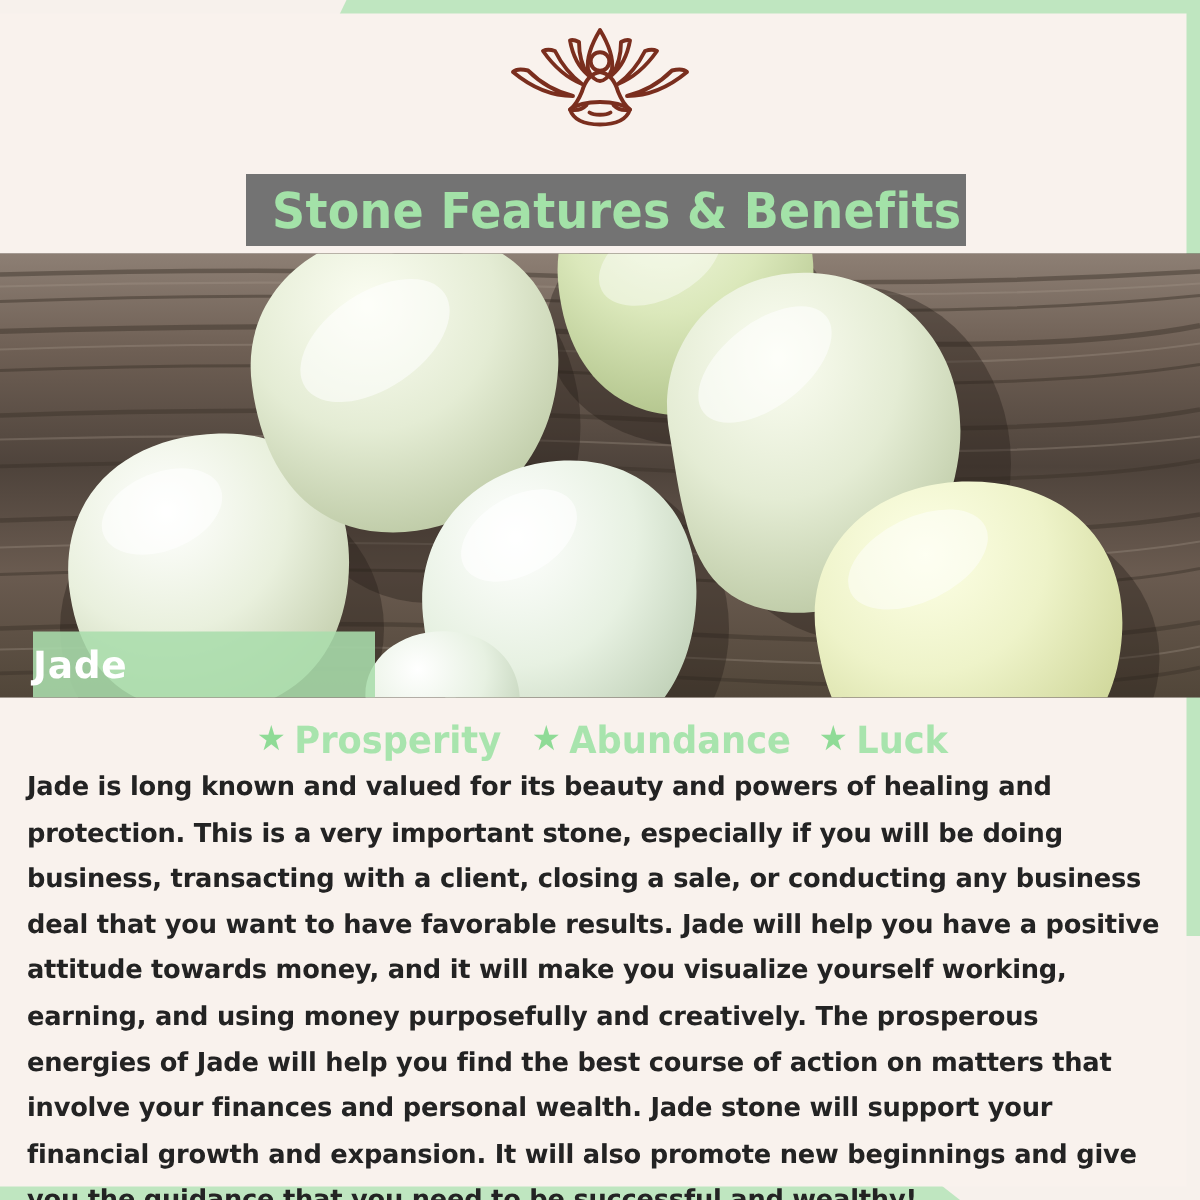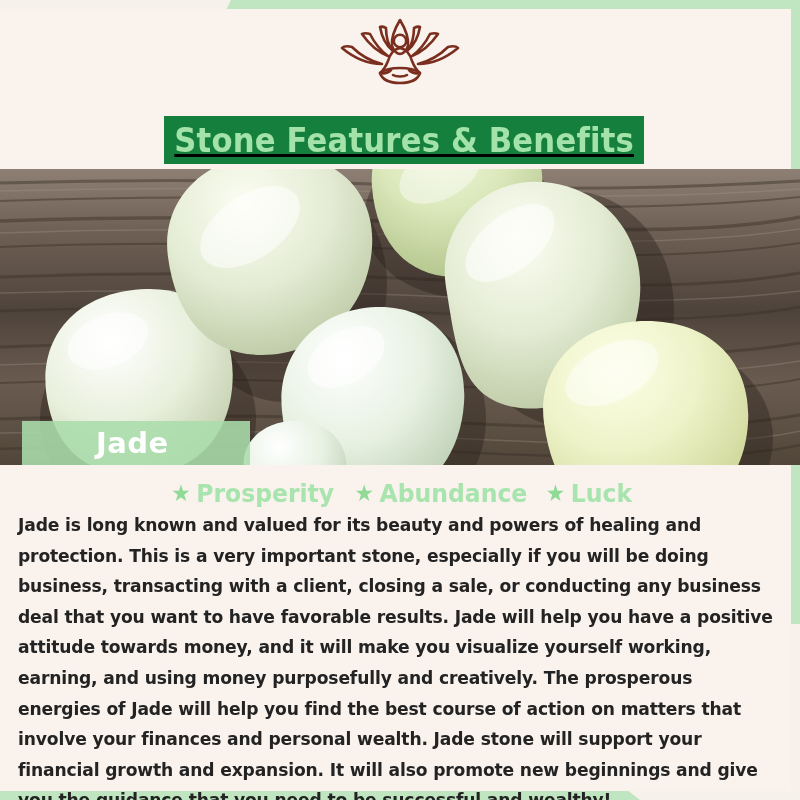--- a/index.html
+++ b/index.html
@@ -44,22 +44,22 @@
   .logo-word{
     margin-top:3px;
     font-family:"Liberation Serif", serif;
     font-size:14.5px;letter-spacing:2.6px;
     color:#4a3b36;font-weight:400;
   }
 
   
   .title-banner{
     position:absolute;top:116px;left:164px;width:480px;height:48px;
-    background:#15803d;
-    display:flex;align-items:center;justify-content:center;text-decoration:underline;
+    background:#737373;
+    display:flex;align-items:center;justify-content:flex-start;
   }
   .title-text{
     font-family:"DejaVu Sans", sans-serif;
     font-weight:bold;
     font-size:33px;
     color:#a3e2a8;
     letter-spacing:.2px;
     transform:scaleX(.93);
     white-space:nowrap;
   }
@@ -71,23 +71,23 @@
     background:#584c44;
   }
   .photo svg{display:block;width:800px;height:296px;}
 
   .jade-tag{
     position:absolute;left:22px;bottom:0;width:228px;height:44px;
     background:rgba(170,221,172,.88);
     display:flex;align-items:center;
   }
   .jade-tag span{
-    color:#ffffff;font-size:29px;font-weight:bold;
-    font-family:"DejaVu Sans", sans-serif;
-    margin-left:74px;letter-spacing:.5px;
+    color:#ffffff;font-size:25px;font-weight:bold;
+    font-family:"DejaVu Sans", sans-serif;
+    letter-spacing:.5px;
   }
 
   
   .benefits{
     position:absolute;top:476px;left:0;width:800px;height:34px;
     display:flex;align-items:center;justify-content:center;gap:10px;
   }
   .benefit{
     display:flex;align-items:center;gap:6px;
     font-family:"DejaVu Sans", sans-serif;

